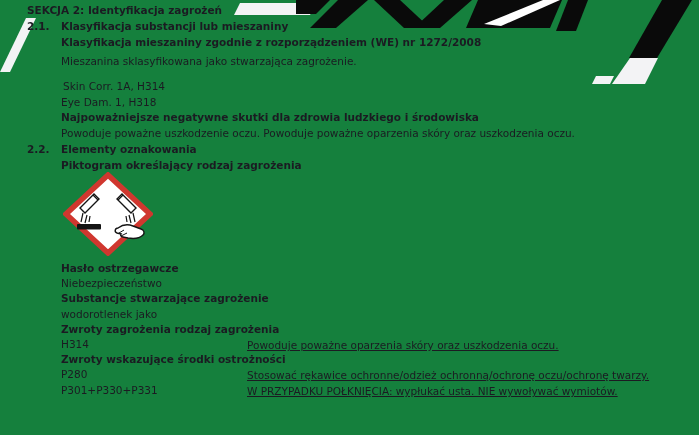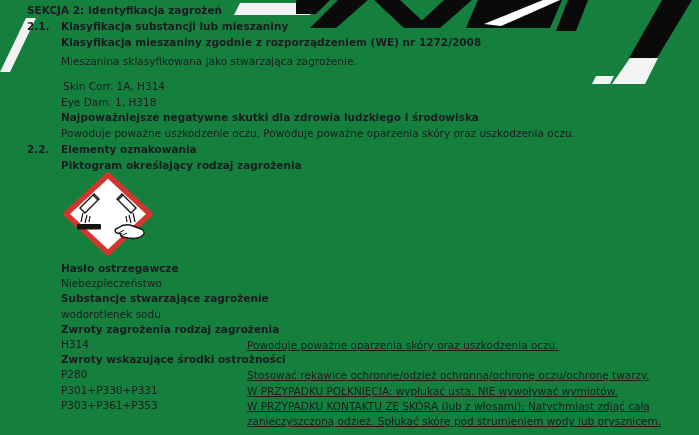--- a/index.html
+++ b/index.html
@@ -77,37 +77,33 @@
     <path d="M70,41 L72,50 M66,43 L68,51 M63,44 L64,50" stroke="#141414" stroke-width="1.2" fill="none"></path>
 
     <path d="M55,56 c-3,0 -4,4 -1,5 l4,1 c-1,1 0,3 2,3 l5,1 c6,1 12,0 15,-3 c2,-2 1,-5 -2,-6 l-8,-3 c-5,-2 -11,-1 -15,2 z" fill="#ffffff" stroke="#141414" stroke-width="1.4"></path>
     <path d="M61,58 l-5,3 M64,61 l-6,3" stroke="#141414" stroke-width="1" fill="none"></path>
   </svg>
 
   <div class="ln b" style="top:262px;left:61px;">Hasło ostrzegawcze</div>
   <div class="ln" style="top:277px;left:61px;">Niebezpieczeństwo</div>
 
   <div class="ln b" style="top:292px;left:61px;">Substancje stwarzające zagrożenie</div>
-  <div class="ln" style="top:308px;left:61px;">wodorotlenek sodu</div>
+  <div class="ln" style="top:308px;left:61px;">wodorotlenek jako</div>
 
   <div class="ln b" style="top:323px;left:61px;">Zwroty zagrożenia rodzaj zagrożenia</div>
 
   <div class="row" style="top:338px;">
     <span class="code">H314</span>
     <span class="desc nowrapd">Powoduje poważne oparzenia skóry oraz uszkodzenia oczu.</span>
   </div>
 
   <div class="ln b" style="top:353px;left:61px;">Zwroty wskazujące środki ostrożności</div>
 
   <div class="row" style="top:368px;">
     <span class="code">P280</span>
     <span class="desc nowrapd">Stosować rękawice ochronne/odzież ochronną/ochronę oczu/ochronę twarzy.</span>
   </div>
   <div class="row" style="top:384px;">
     <span class="code">P301+P330+P331</span>
     <span class="desc nowrapd">W PRZYPADKU POŁKNIĘCIA: wypłukać usta. NIE wywoływać wymiotów.</span>
   </div>
-  <div class="row" style="top:399px;height:32px;">
-    <span class="code">P303+P361+P353</span>
-    <span class="desc">W PRZYPADKU KONTAKTU ZE SKÓRĄ (lub z włosami): Natychmiast zdjąć całą zanieczyszczoną odzież. Spłukać skórę pod strumieniem wody lub prysznicem.</span>
-  </div>
 
 </div>
 
 </body></html>

